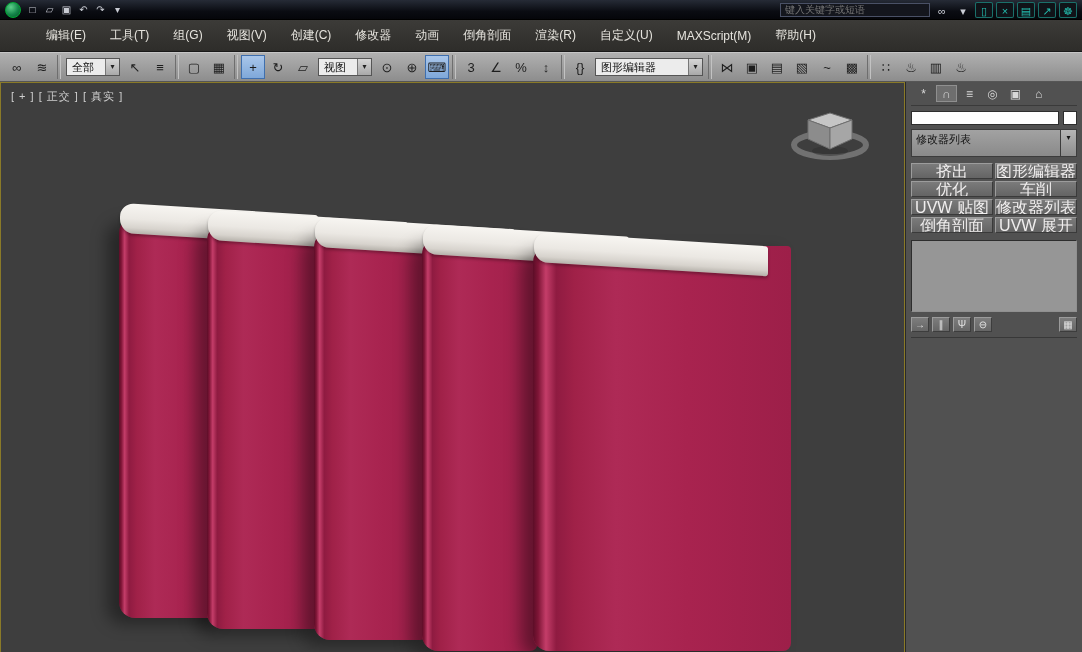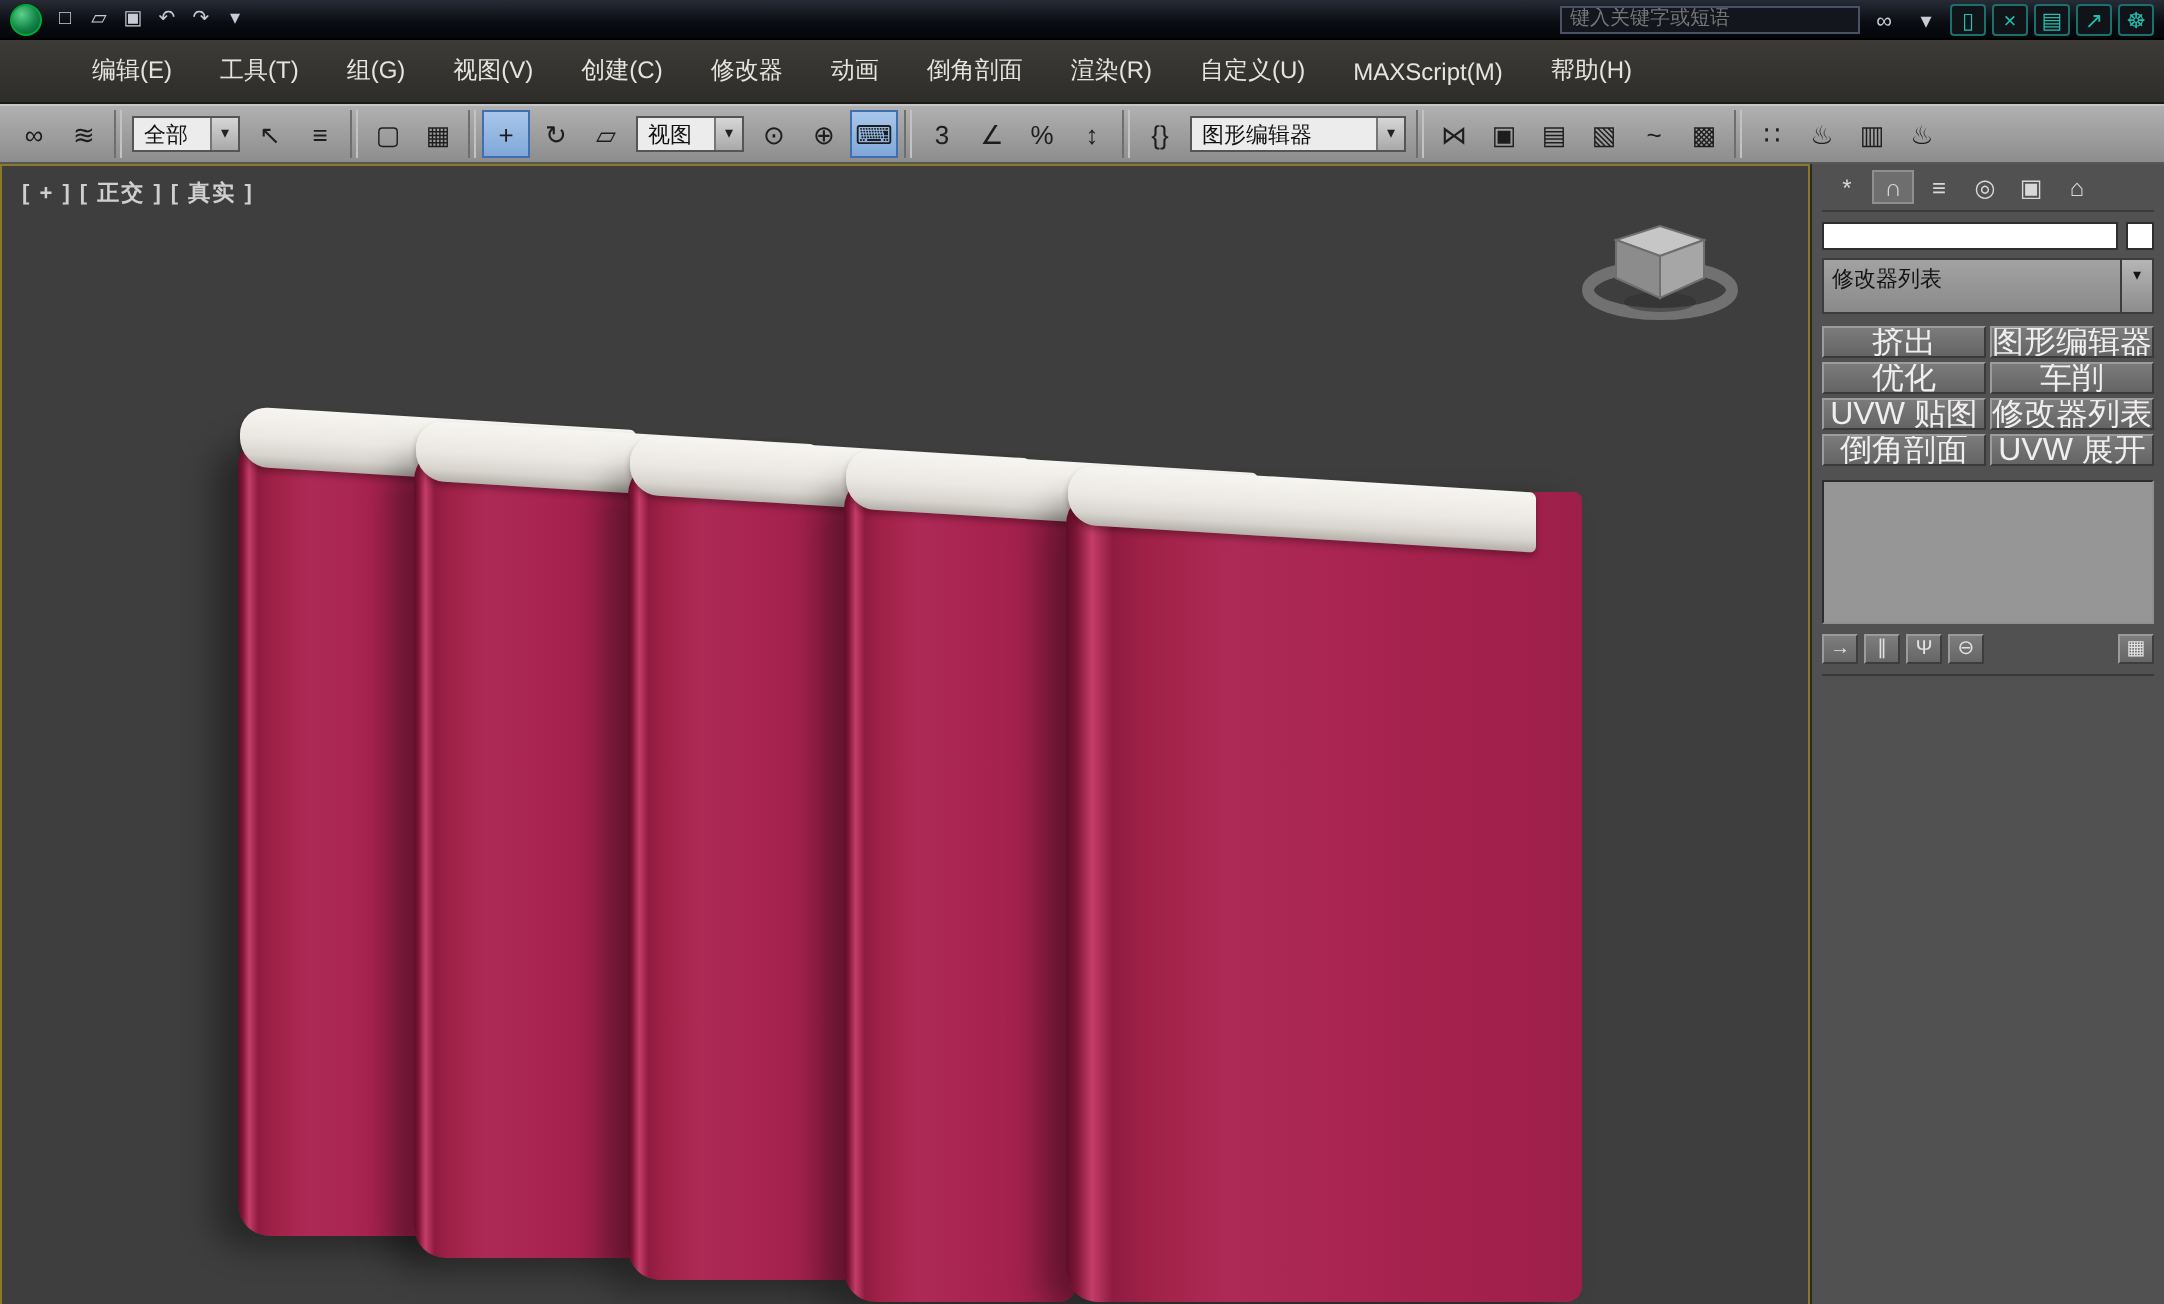--- a/index.html
+++ b/index.html
@@ -49,21 +49,21 @@
     min-width:38px; white-space:nowrap; }
   .tb-dropdown .dd-arrow { width:14px; text-align:center; font-size:8px;
     line-height:16px; color:#222; background:linear-gradient(#d6d6d6,#a9a9a9);
     border-left:1px solid #777; }
 
   
   .main { display:flex; height:584px; }
   .viewport { position:relative; width:917px; height:100%;
     background:var(--viewport-bg); border:1px solid #8a7a28; overflow:hidden; }
   .vp-label { position:absolute; left:10px; top:6px; font-size:11px;
-    color:#cfcfcf; letter-spacing:1px;font-weight:bold; }
+    color:#cfcfcf; letter-spacing:1px; }
 
   
   .book { position:absolute; }
   .book .cover { position:absolute; left:0; right:0; top:14px; bottom:0;
     border-radius:16px 4px 8px 16px;
     background:linear-gradient(90deg,#5c0d27 0%,#7e1536 2%,#c43d69 5%,
       #8f1b41 9%,#a02148 16%,#ae2a56 32%, var(--book-cover) 60%, #9d1f49 100%);
     box-shadow:-12px 6px 16px rgba(0,0,0,.38); }
   .book .pages { position:absolute; left:1px; top:0; height:30px;
     border-radius:14px 3px 3px 14px; transform:skewY(3.5deg);

